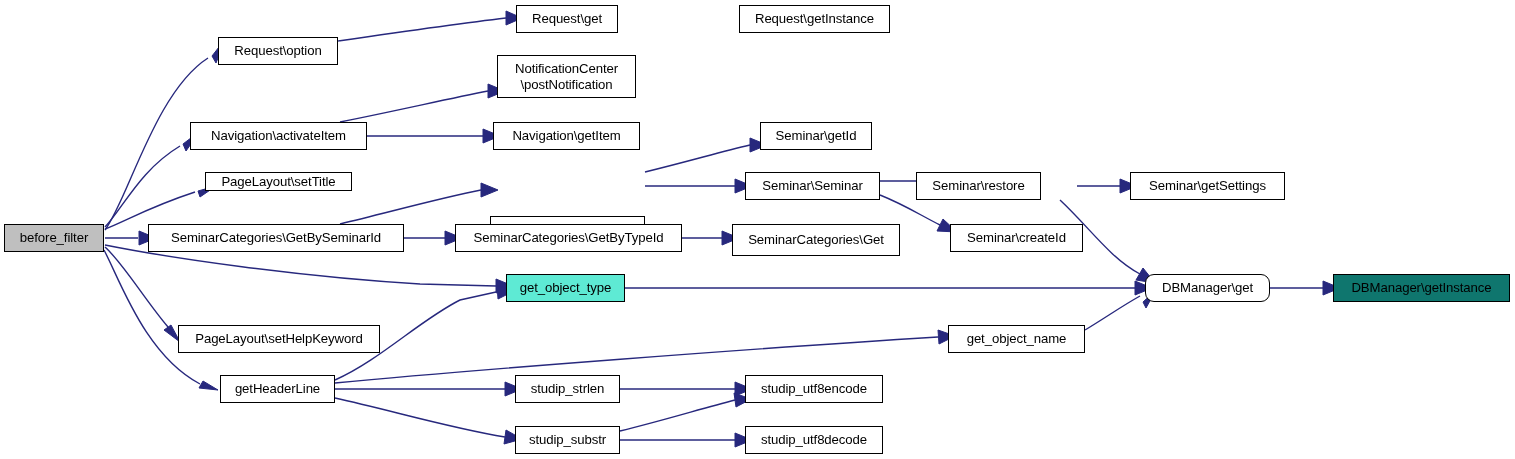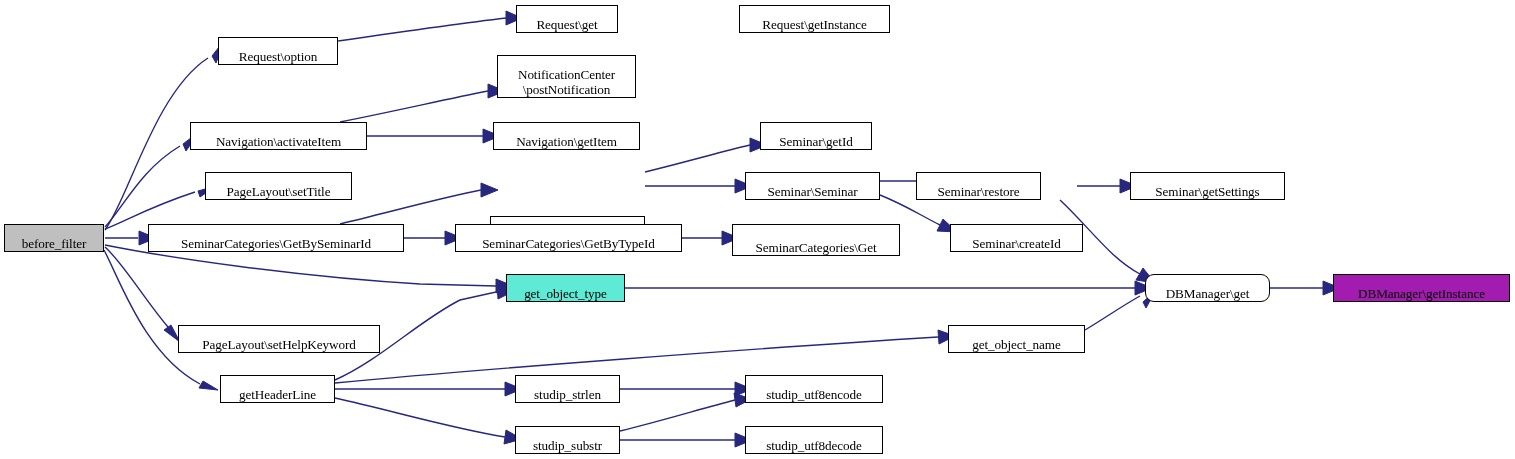--- a/index.html
+++ b/index.html
@@ -31,29 +31,28 @@
     width: 1515px;
     height: 459px;
   }
   .node {
     position: absolute;
     box-sizing: border-box;
     border: 1px solid #000000;
     background: #ffffff;
     color: #000000;
     display: flex;
-    align-items: flex-end;
+    align-items: center;
     justify-content: center;
     text-align: center;
     font-size: 13.2px;
     line-height: 1.14;
     letter-spacing: -0.1px;
     white-space: pre-line;
     cursor: pointer;
-    font-family: Liberation Serif, serif;
   }
   .node.current {
     background: #bfbfbf;
     border: 1px solid #000000;
   }
   .node-label {
     display: block;
     white-space: pre-line;
   }
 </style>
@@ -124,32 +123,32 @@
   <div id="node-layer">
       <div class="node current" style="left: 4px; top: 224px; width: 100px; height: 28px; border-color: rgb(0, 0, 0); color: rgb(0, 0, 0); background: rgb(191, 191, 191);"><span class="node-label">before_filter</span></div>
       <div class="node" style="left: 218px; top: 37px; width: 120px; height: 28px; border-color: rgb(0, 0, 0); color: rgb(0, 0, 0); background: rgb(255, 255, 255);"><span class="node-label">Request\option</span></div>
       <div class="node" style="left: 516px; top: 5px; width: 102px; height: 28px; border-color: rgb(0, 0, 0); color: rgb(0, 0, 0); background: rgb(255, 255, 255);"><span class="node-label">Request\get</span></div>
       <div class="node" style="left: 739px; top: 5px; width: 151px; height: 28px; border-color: rgb(0, 0, 0); color: rgb(0, 0, 0); background: rgb(255, 255, 255);"><span class="node-label">Request\getInstance</span></div>
       <div class="node" style="left: 497px; top: 55px; width: 139px; height: 43px; border-color: rgb(0, 0, 0); color: rgb(0, 0, 0); background: rgb(255, 255, 255);"><span class="node-label">NotificationCenter
 \postNotification</span></div>
       <div class="node" style="left: 190px; top: 122px; width: 177px; height: 28px; border-color: rgb(0, 0, 0); color: rgb(0, 0, 0); background: rgb(255, 255, 255);"><span class="node-label">Navigation\activateItem</span></div>
       <div class="node" style="left: 493px; top: 122px; width: 147px; height: 28px; border-color: rgb(0, 0, 0); color: rgb(0, 0, 0); background: rgb(255, 255, 255);"><span class="node-label">Navigation\getItem</span></div>
       <div class="node" style="left: 760px; top: 122px; width: 112px; height: 28px; border-color: rgb(0, 0, 0); color: rgb(0, 0, 0); background: rgb(255, 255, 255);"><span class="node-label">Seminar\getId</span></div>
-      <div class="node" style="left: 205px; top: 172px; width: 147px; height: 28px; border-color: rgb(0, 0, 0); color: rgb(0, 0, 0); background: rgb(255, 255, 255);"><span class="node-label">PageLayout\setTitle</span></div>
+      <div class="node" style="left: 205px; top: 172px; width: 147px; height: 19px; border-color: rgb(0, 0, 0); color: rgb(0, 0, 0); background: rgb(255, 255, 255);"><span class="node-label">PageLayout\setTitle</span></div>
       <div class="node" style="left: 490px; top: 172px; width: 155px; height: 28px; border-color: rgb(0, 0, 0); color: rgb(0, 0, 0); background: rgb(255, 255, 255); margin-top: 44px;"><span class="node-label">Seminar\GetInstance</span></div>
       <div class="node" style="left: 745px; top: 172px; width: 135px; height: 28px; border-color: rgb(0, 0, 0); color: rgb(0, 0, 0); background: rgb(255, 255, 255);"><span class="node-label">Seminar\Seminar</span></div>
       <div class="node" style="left: 916px; top: 172px; width: 125px; height: 28px; border-color: rgb(0, 0, 0); color: rgb(0, 0, 0); background: rgb(255, 255, 255);"><span class="node-label">Seminar\restore</span></div>
       <div class="node" style="left: 1130px; top: 172px; width: 155px; height: 28px; border-color: rgb(0, 0, 0); color: rgb(0, 0, 0); background: rgb(255, 255, 255);"><span class="node-label">Seminar\getSettings</span></div>
       <div class="node" style="left: 148px; top: 224px; width: 256px; height: 28px; border-color: rgb(0, 0, 0); color: rgb(0, 0, 0); background: rgb(255, 255, 255);"><span class="node-label">SeminarCategories\GetBySeminarId</span></div>
       <div class="node" style="left: 455px; top: 224px; width: 227px; height: 28px; border-color: rgb(0, 0, 0); color: rgb(0, 0, 0); background: rgb(255, 255, 255);"><span class="node-label">SeminarCategories\GetByTypeId</span></div>
       <div class="node" style="left: 732px; top: 224px; width: 168px; height: 32px; border-color: rgb(0, 0, 0); color: rgb(0, 0, 0); background: rgb(255, 255, 255);"><span class="node-label">SeminarCategories\Get</span></div>
       <div class="node" style="left: 950px; top: 224px; width: 133px; height: 28px; border-color: rgb(0, 0, 0); color: rgb(0, 0, 0); background: rgb(255, 255, 255);"><span class="node-label">Seminar\createId</span></div>
       <div class="node" style="left: 506px; top: 274px; width: 119px; height: 28px; border-color: rgb(0, 0, 0); color: rgb(0, 0, 0); background: #5eead4;"><span class="node-label">get_object_type</span></div>
       <div class="node" style="left: 1145px; top: 274px; width: 125px; height: 28px; border-color: rgb(0, 0, 0); color: rgb(0, 0, 0); background: rgb(255, 255, 255); border-radius: 9px;"><span class="node-label">DBManager\get</span></div>
-      <div class="node" style="left: 1333px; top: 274px; width: 177px; height: 28px; border-color: rgb(0, 0, 0); color: rgb(0, 0, 0); background: #a21caf;"><span class="node-label">DBManager\getInstance</span></div>
+      <div class="node" style="left: 1333px; top: 274px; width: 177px; height: 28px; border-color: rgb(0, 0, 0); color: rgb(0, 0, 0); background: #0f766e;"><span class="node-label">DBManager\getInstance</span></div>
       <div class="node" style="left: 178px; top: 325px; width: 202px; height: 28px; border-color: rgb(0, 0, 0); color: rgb(0, 0, 0); background: rgb(255, 255, 255);"><span class="node-label">PageLayout\setHelpKeyword</span></div>
       <div class="node" style="left: 948px; top: 325px; width: 137px; height: 28px; border-color: rgb(0, 0, 0); color: rgb(0, 0, 0); background: rgb(255, 255, 255);"><span class="node-label">get_object_name</span></div>
       <div class="node" style="left: 220px; top: 375px; width: 115px; height: 28px; border-color: rgb(0, 0, 0); color: rgb(0, 0, 0); background: rgb(255, 255, 255);"><span class="node-label">getHeaderLine</span></div>
       <div class="node" style="left: 515px; top: 375px; width: 105px; height: 28px; border-color: rgb(0, 0, 0); color: rgb(0, 0, 0); background: rgb(255, 255, 255);"><span class="node-label">studip_strlen</span></div>
       <div class="node" style="left: 745px; top: 375px; width: 138px; height: 28px; border-color: rgb(0, 0, 0); color: rgb(0, 0, 0); background: rgb(255, 255, 255);"><span class="node-label">studip_utf8encode</span></div>
       <div class="node" style="left: 515px; top: 426px; width: 105px; height: 28px; border-color: rgb(0, 0, 0); color: rgb(0, 0, 0); background: rgb(255, 255, 255);"><span class="node-label">studip_substr</span></div>
       <div class="node" style="left: 745px; top: 426px; width: 138px; height: 28px; border-color: rgb(0, 0, 0); color: rgb(0, 0, 0); background: rgb(255, 255, 255);"><span class="node-label">studip_utf8decode</span></div>
     </div>
 </div>
 

